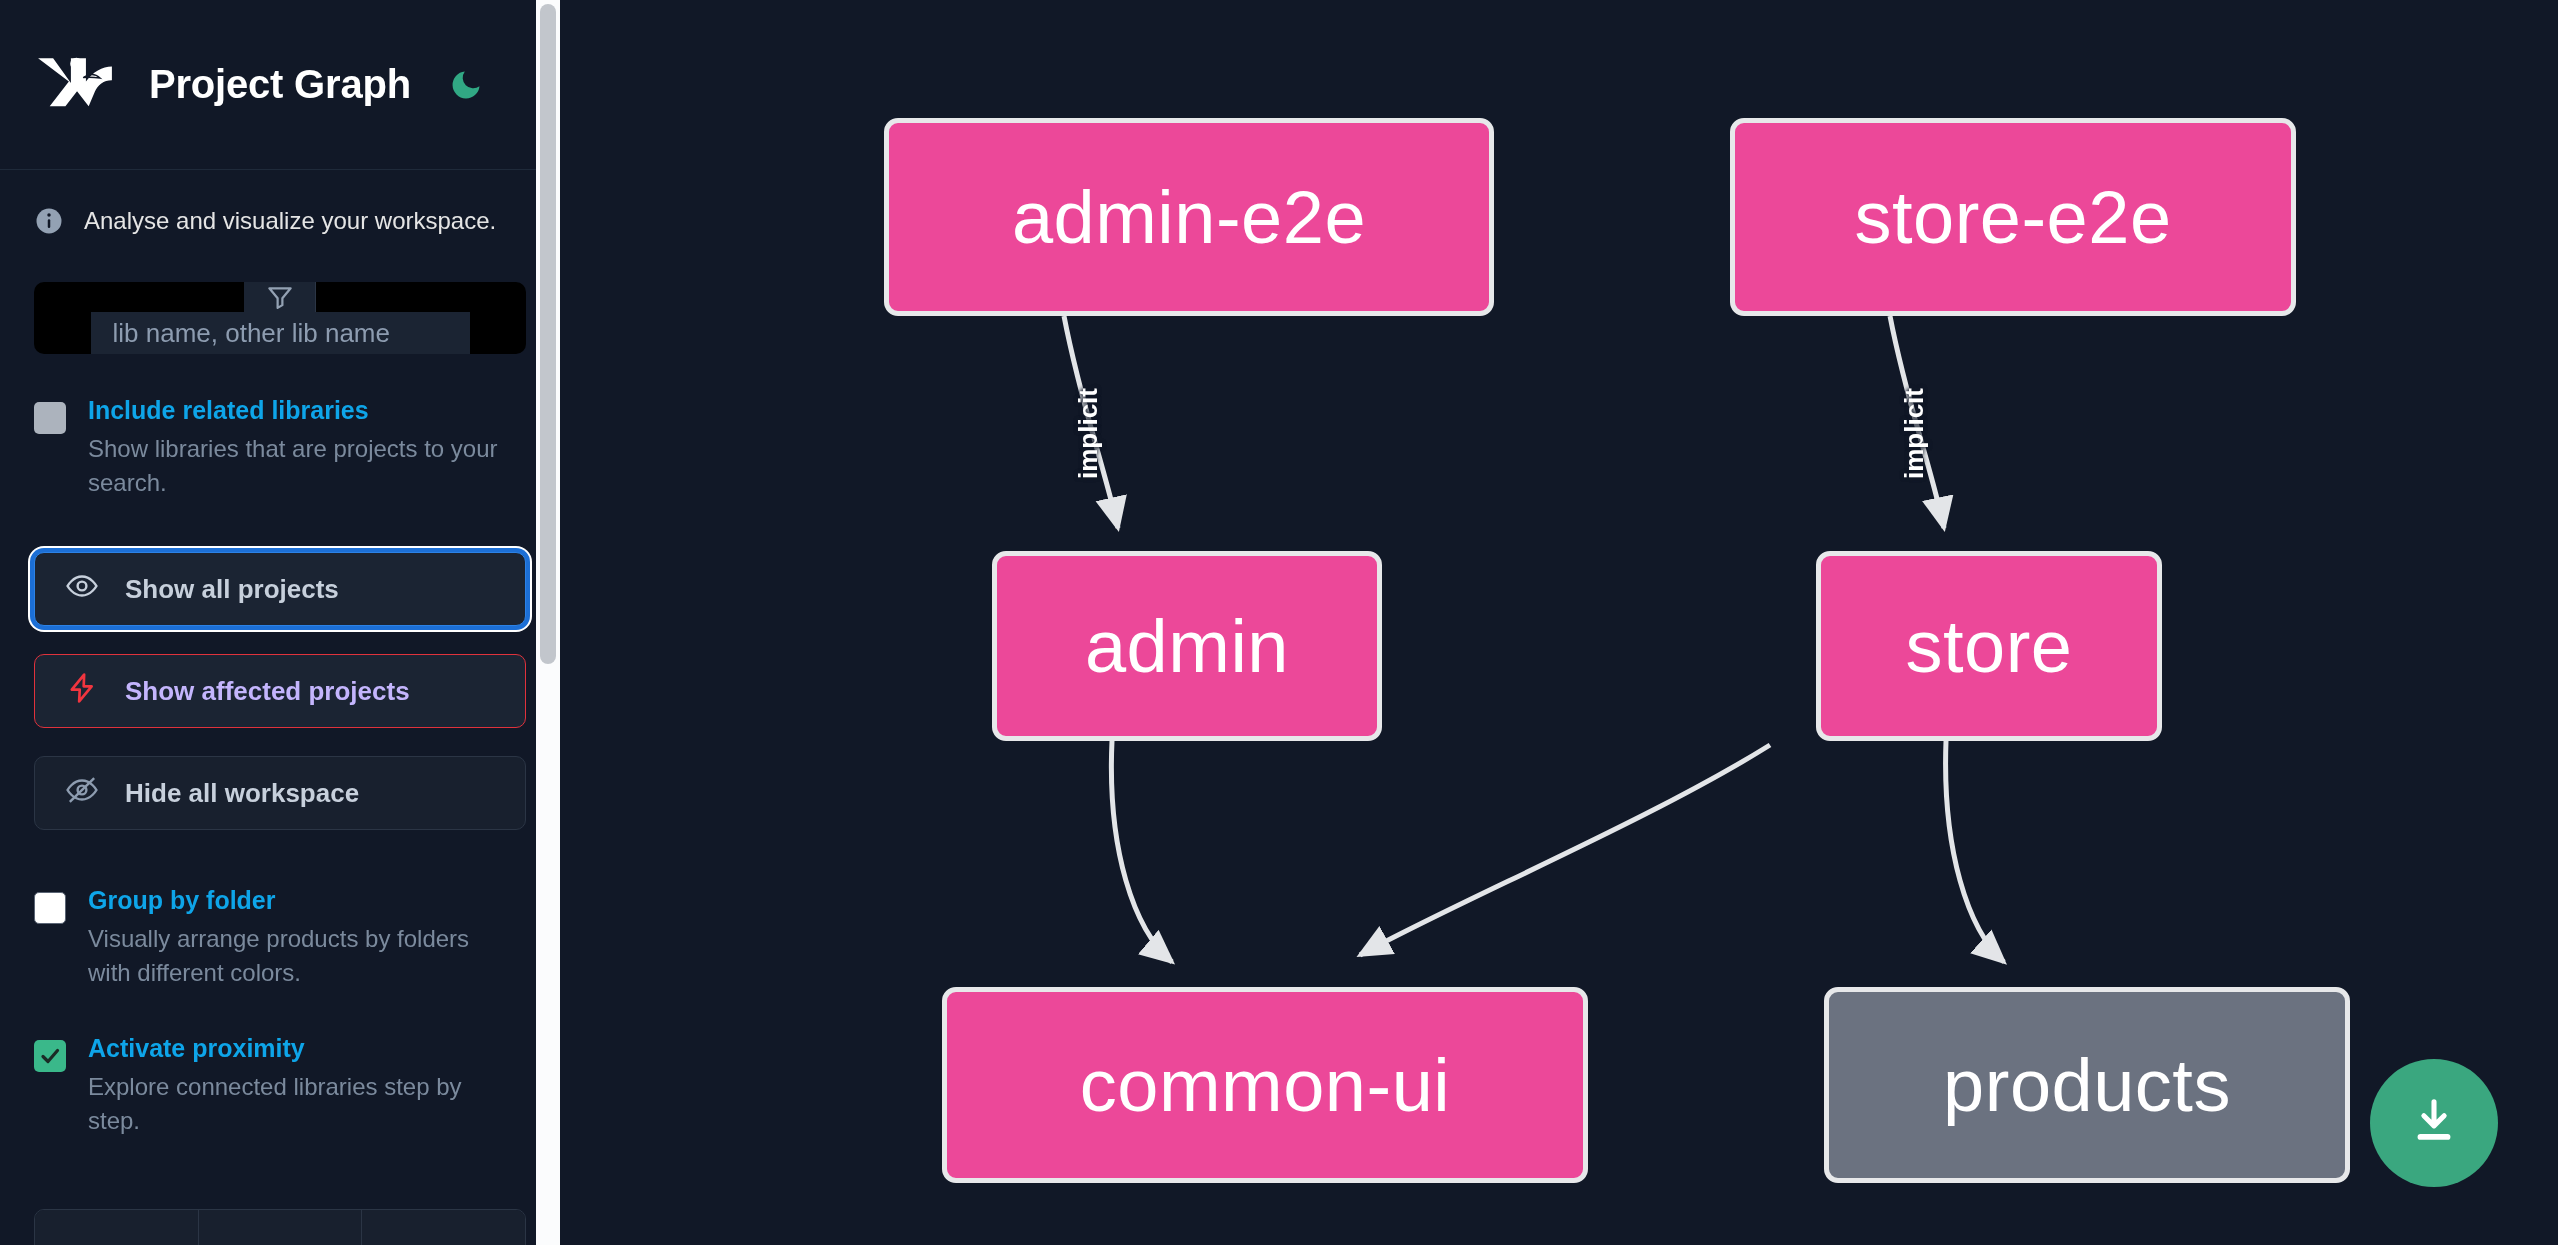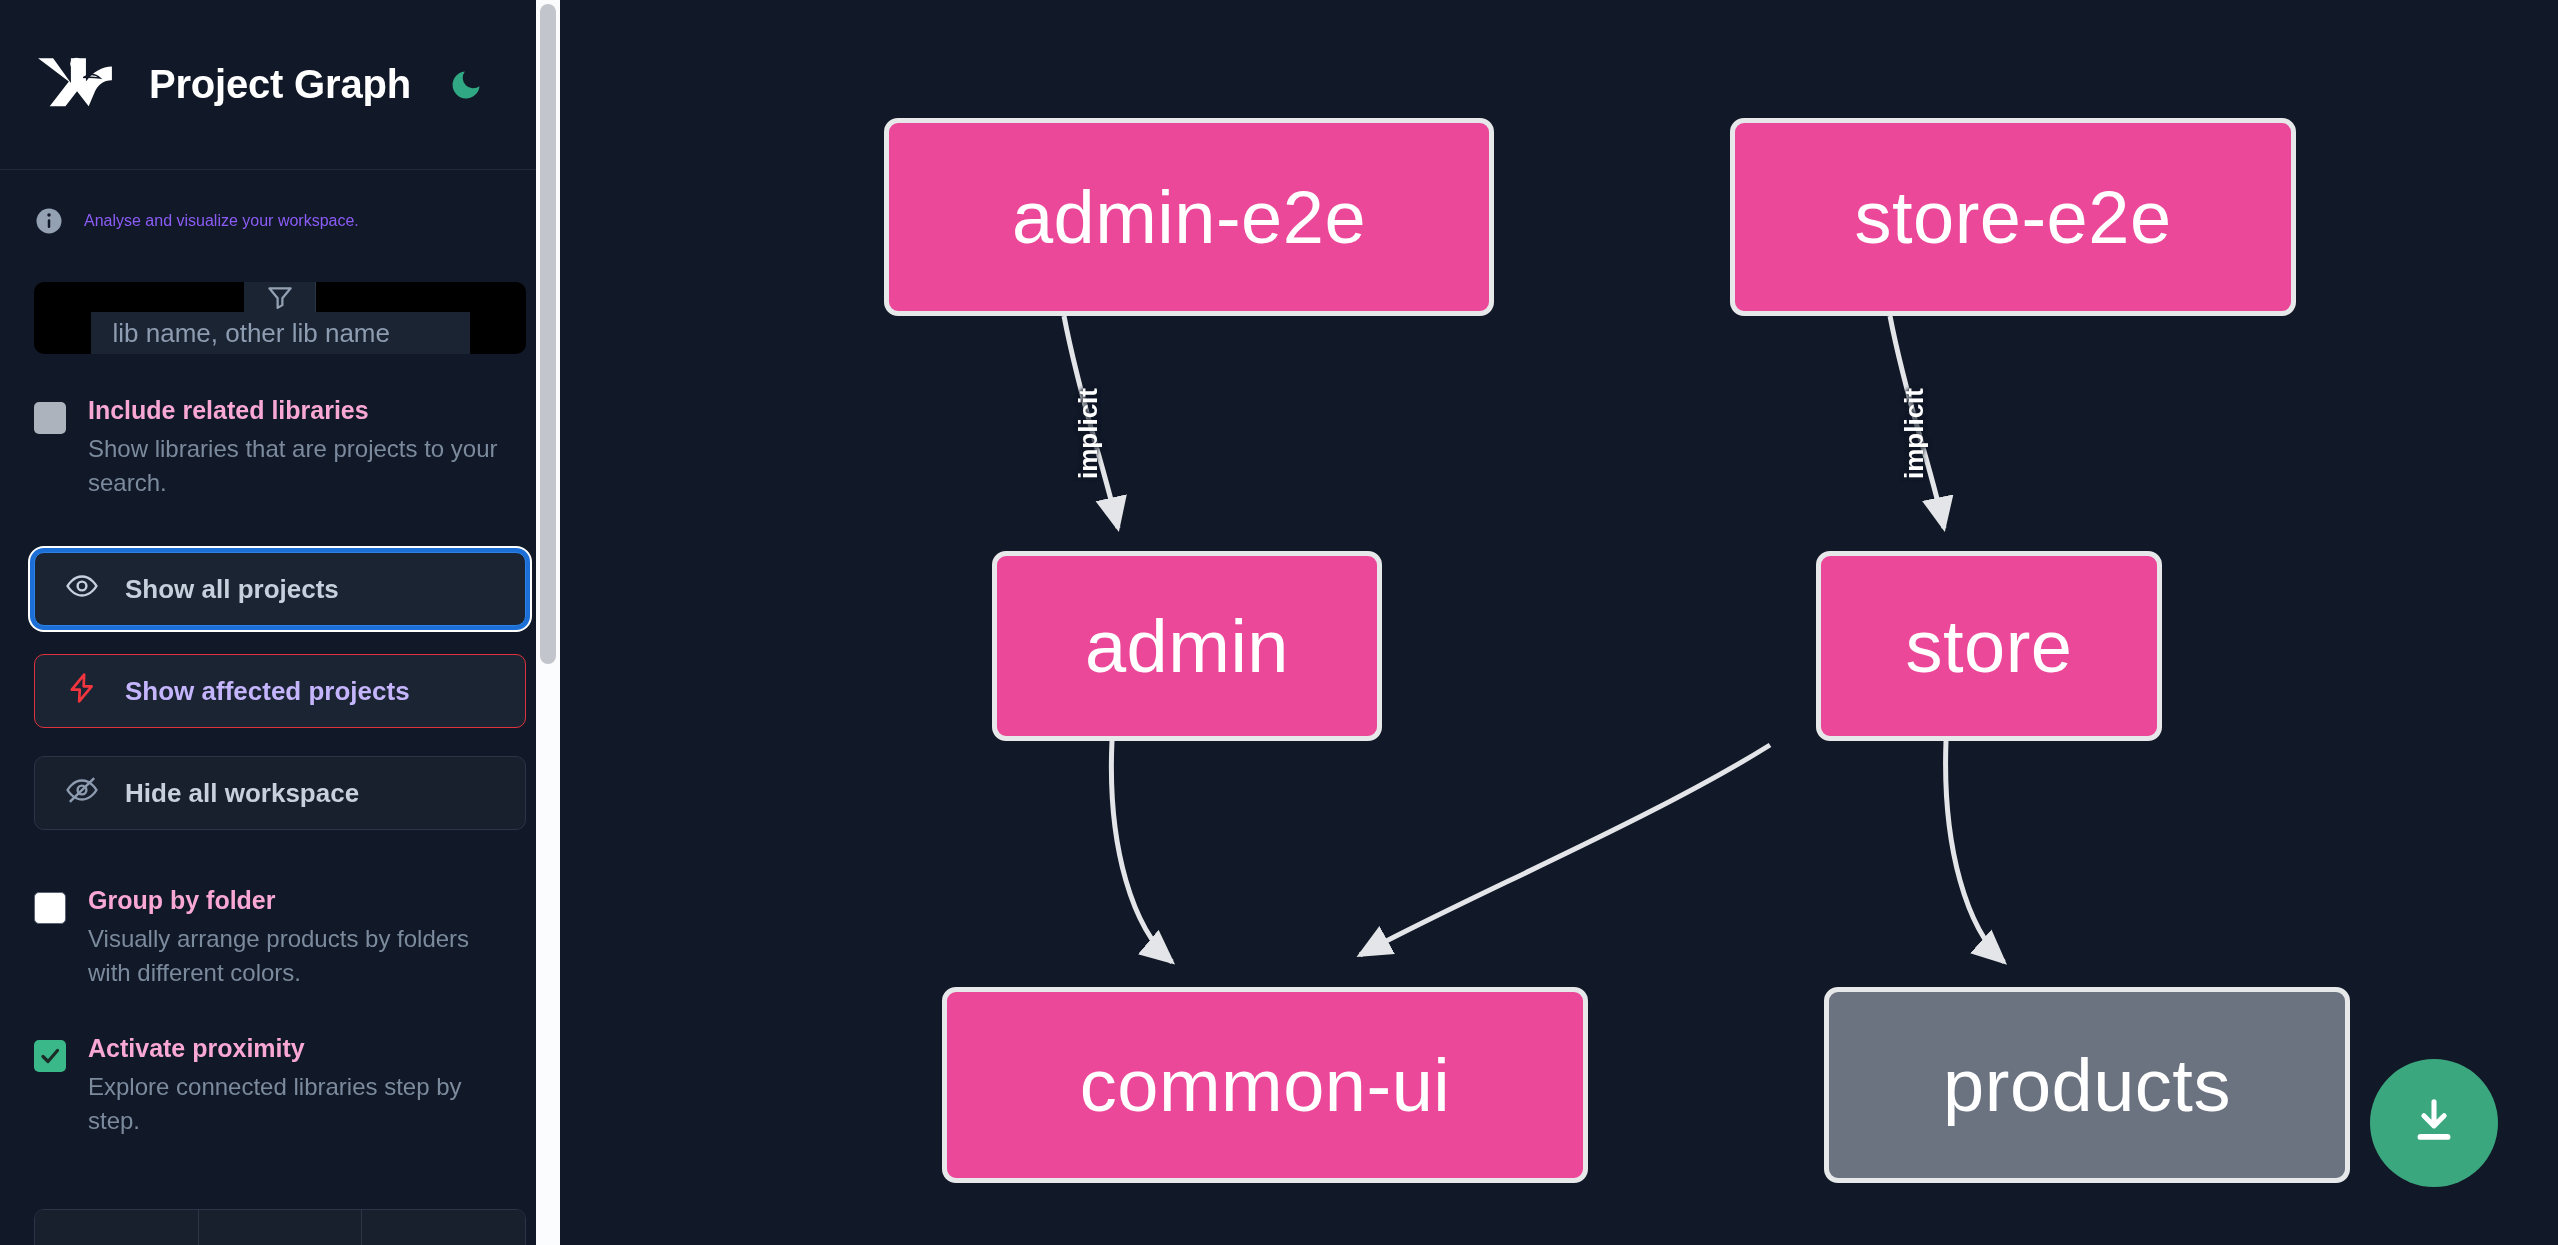--- a/index.html
+++ b/index.html
@@ -36,21 +36,21 @@
     margin-left: 32px; width: 46px; height: 46px;
     display: flex; align-items: center; justify-content: center;
     cursor: pointer;
   }
 
   .sb-info {
     display: flex; align-items: center; gap: 20px;
     padding: 36px 34px 0 34px;
   }
   .info-icon { width: 30px; height: 30px; flex: 0 0 30px; }
-  .sb-info-text { color: #8b5cf6; font-size: 16px; }
+  .sb-info-text { color: #e5e5e5; font-size: 24px; }
 
   .filter-wrap {
     margin: 46px 34px 0 34px;
     height: 72px;
     display: flex; align-items: center;
     background: #000000;
     border-radius: 10px;
     overflow: hidden;
     flex-direction: column;
   }
@@ -71,21 +71,21 @@
   .chk-box {
     width: 32px; height: 32px; border-radius: 5px; flex: 0 0 32px;
     margin-top: 6px; cursor: pointer;
   }
   .chk-box.grey { background: #acb3bd; }
   .chk-box.white { background: #ffffff; border: 1px solid #5b6575; }
   .chk-box.green {
     background: #3ab88a;
     display: flex; align-items: center; justify-content: center;
   }
-  .chk-label { color: #f9a8d4; font-size: 25px; font-weight: 700; line-height: 1.12; }
+  .chk-label { color: #0ea5e9; font-size: 25px; font-weight: 700; line-height: 1.12; }
   .chk-desc { color: #7b8a9d; font-size: 24px; line-height: 1.42; margin-top: 8px; max-width: 430px;}
 
   .btn-stack { padding: 0 34px; margin-top: 52px; display: flex; flex-direction: column; gap: 28px; }
   .gbtn {
     height: 74px; border-radius: 10px;
     display: flex; align-items: center; gap: 26px;
     padding: 0 30px; cursor: pointer;
     background: #1b2433;
     font-size: 26px; font-weight: 700;
   }

